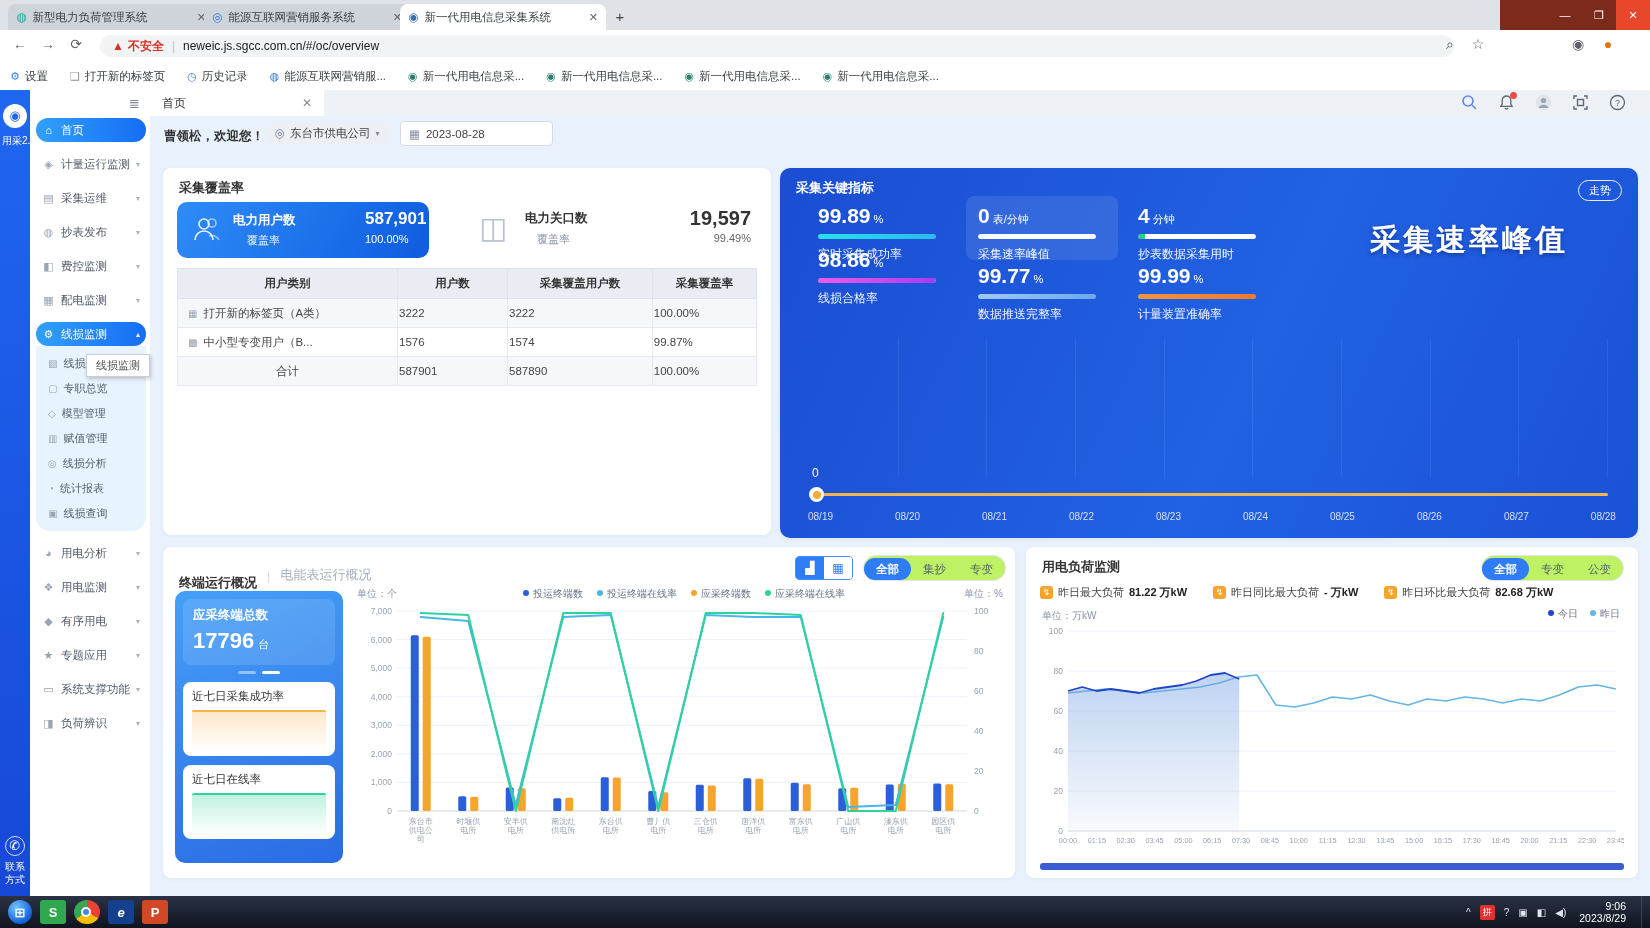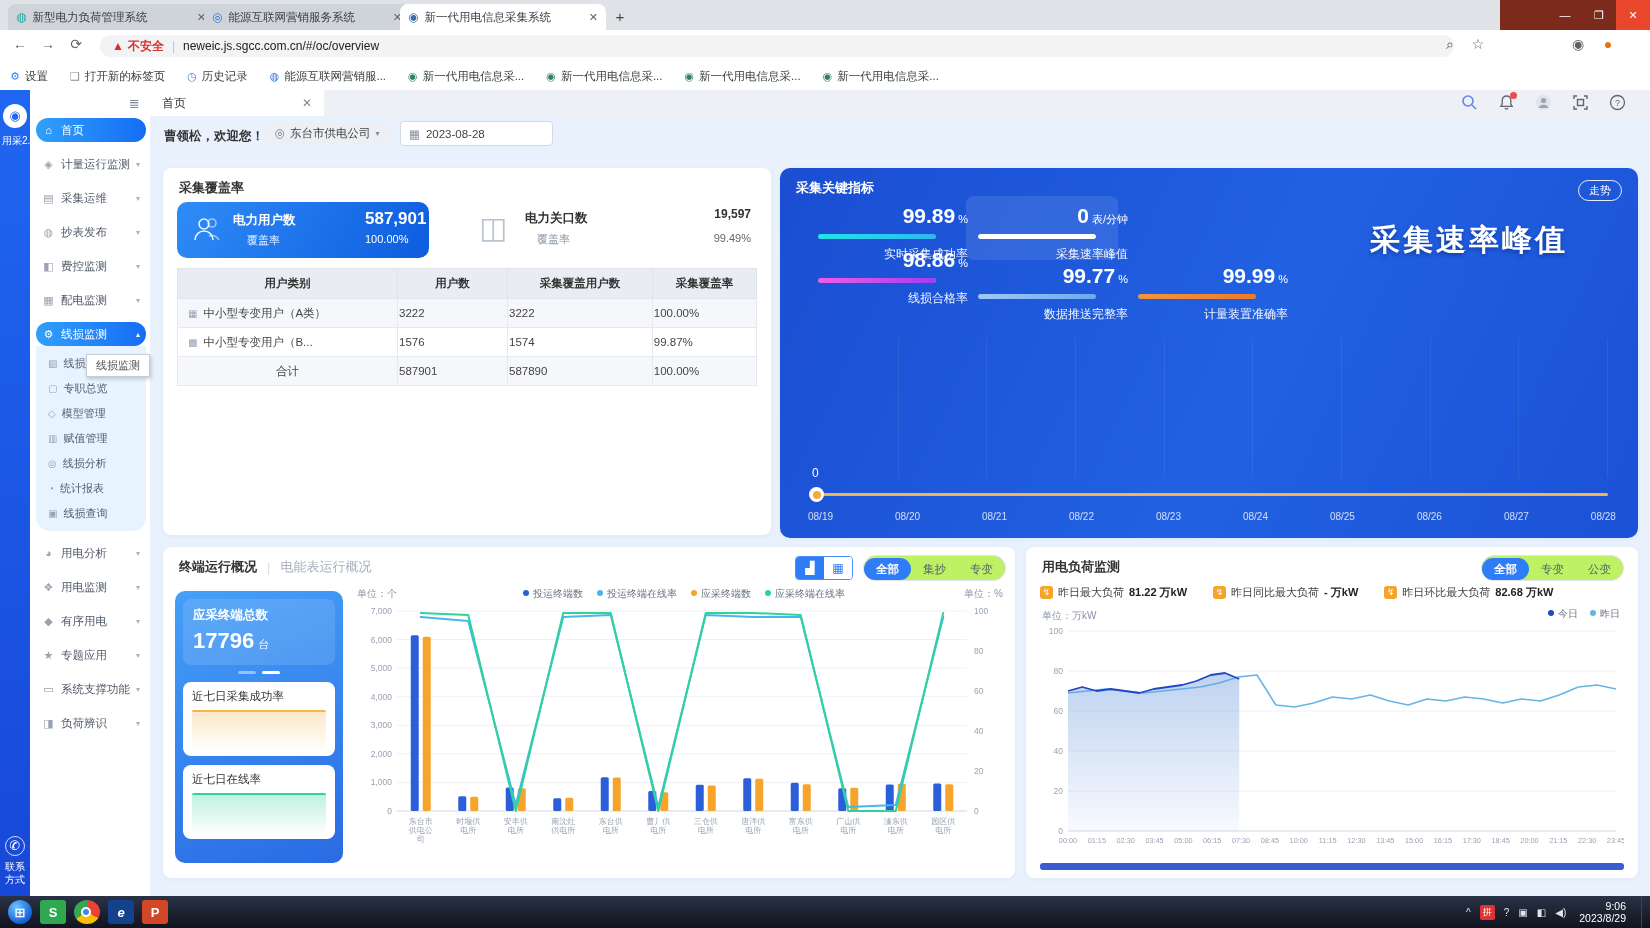--- a/index.html
+++ b/index.html
@@ -79,31 +79,31 @@
   #covcard1 .pic{position:absolute;left:12px;top:10px;}
   #covcard1 .t1{position:absolute;left:56px;top:10px;font-size:12.5px;font-weight:bold;}
   #covcard1 .t2{position:absolute;left:70px;top:31px;font-size:11px;opacity:.9;}
   #covcard1 .v1{position:absolute;left:188px;top:7px;font-size:17px;font-weight:bold;width:70px;
     overflow:hidden;white-space:nowrap;}
   #covcard1 .v2{position:absolute;left:188px;top:31px;font-size:11px;width:70px;overflow:hidden;white-space:nowrap;}
   #covcard2{position:absolute;left:300px;top:34px;width:294px;height:56px;}
   #covcard2 .pic{position:absolute;left:16px;top:8px;color:#b9c2cf;}
   #covcard2 .t1{position:absolute;left:62px;top:8px;font-size:12.5px;font-weight:bold;color:#333;}
   #covcard2 .t2{position:absolute;left:74px;top:30px;font-size:11px;color:#8a94a6;}
-  #covcard2 .v1{position:absolute;right:6px;top:5px;font-size:12px;font-weight:bold;color:#333;}
+  #covcard2 .v1{position:absolute;right:6px;top:5px;font-size:20px;font-weight:bold;color:#333;}
   #covcard2 .v2{position:absolute;right:6px;top:30px;font-size:11px;color:#666;}
   #covtable{position:absolute;left:14px;top:100px;width:580px;border-collapse:collapse;font-size:11.5px;}
   #covtable th{background:#e9ecf2;color:#333;font-weight:bold;height:27px;border:1px solid #dfe3ea;}
   #covtable td{height:26px;border:1px solid #e6eaf0;color:#444;}
   #covtable tr:nth-child(even) td{background:#f5f7fa;}
   #covtable td.cat{text-align:left;padding-left:10px;}
   #covtable .rowic{color:#9aa3b2;font-size:10px;margin-right:6px;}
   
   #p-kpi{left:630px;top:78px;width:858px;height:370px;background:linear-gradient(115deg,#1b4ed2,#2161e2 55%,#1b51d6);
-    border-radius:10px;color:#fff;text-align:right;}
+    border-radius:10px;color:#fff;}
   #p-kpi .ptitle{color:#fff;}
   #trendbtn{position:absolute;right:16px;top:12px;border:1px solid rgba(255,255,255,.9);
     border-radius:11px;font-size:11px;padding:2px 10px;}
   .kmetric{position:absolute;width:150px;}
   .kmetric .kv{font-size:21px;font-weight:bold;}
   .kmetric .ku{font-size:11px;font-weight:normal;margin-left:3px;}
   .kbar{margin-top:6px;width:118px;height:5px;border-radius:3px;background:rgba(255,255,255,.28);overflow:hidden;}
   .kbar div{height:5px;border-radius:3px;}
   .klabel{margin-top:7px;font-size:12px;opacity:.95;}
   #khl{position:absolute;left:186px;top:28px;width:152px;height:64px;background:rgba(255,255,255,.10);
@@ -114,21 +114,21 @@
   #kgrid div{flex:1;border-right:1px solid rgba(255,255,255,.07);}
   #kline{position:absolute;left:36px;right:30px;bottom:42px;height:3px;background:#f3b64f;border-radius:2px;}
   #kdot{position:absolute;left:29px;bottom:36px;width:15px;height:15px;border-radius:50%;background:#fff;}
   #kdot i{position:absolute;left:3.5px;top:3.5px;width:8px;height:8px;border-radius:50%;background:#f3a93c;}
   #kzero{position:absolute;left:32px;bottom:58px;font-size:12px;}
   #kdates{position:absolute;left:28px;right:22px;bottom:16px;display:flex;justify-content:space-between;
     font-size:10px;color:rgba(255,255,255,.8);}
   
   #p-term{left:13px;top:457px;width:852px;height:331px;}
   #termtabs{position:absolute;left:16px;top:11px;font-size:13px;display:flex;gap:10px;align-items:center;}
-  #termtabs .on{font-weight:bold;color:#333;}
+  #termtabs .on{font-weight:bold;color:#333;margin-top:16px;}
   #termtabs .off{color:#a8b0bd;}
   #termtabs .div{color:#d8dde5;}
   #viewtoggle{position:absolute;left:632px;top:9px;width:56px;height:22px;border:1px solid #4a8df5;
     border-radius:4px;display:flex;overflow:hidden;}
   #viewtoggle span{flex:1;text-align:center;font-size:12px;line-height:22px;}
   #viewtoggle .on{background:#2f7df6;color:#fff;}
   #viewtoggle .off{color:#2f7df6;background:#fff;}
   .pillgroup{position:absolute;height:24px;border:1px solid #dfe3ea;border-radius:13px;background:#bef264;
     display:flex;align-items:flex-end;font-size:11.5px;color:#56606e;}
   .pillgroup span{padding:0 12px;line-height:22px;}
@@ -458,21 +458,21 @@
     </div>
     <table id="covtable">
       <tbody>
           <tr>
         <th style="width:38%">用户类别</th>
         <th style="width:19%">用户数</th>
         <th style="width:25%">采集覆盖用户数</th>
         <th style="width:18%">采集覆盖率</th>
       </tr>
       <tr>
-        <td class="cat"><span class="rowic">▦</span><span>中小型专变用户（A类）</span></td>
+        <td class="cat"><span class="rowic">▦</span><span>打开新的标签页（A类）</span></td>
         <td>3222</td>
             <td>3222</td>
             <td>100.00%</td>
       </tr>
       <tr>
         <td class="cat"><span class="rowic">▩</span><span>中小型专变用户（B...</span></td>
         <td>1576</td>
             <td>1574</td>
             <td>99.87%</td>
       </tr>
@@ -496,20 +496,27 @@
           <div style="background: linear-gradient(90deg, rgb(37, 226, 232), rgb(47, 184, 240)); width: 99.89%;"></div>
         </div>
       <div class="klabel">实时采集成功率</div>
     </div>
     <div class="kmetric" style="left:198px;top:36px">
       <div class="kv"><span>0</span><span class="ku">表/分钟</span></div>
       <div class="kbar">
           <div style="background: rgb(255, 255, 255); width: 100%;"></div>
         </div>
       <div class="klabel">采集速率峰值</div>
+    </div>
+    <div class="kmetric" style="left:358px;top:36px">
+      <div class="kv"><span>4</span><span class="ku">分钟</span></div>
+      <div class="kbar">
+          <div style="background: linear-gradient(90deg, rgb(47, 208, 127) 0px, rgb(47, 208, 127) 6%, rgb(255, 255, 255) 6%); width: 100%;"></div>
+        </div>
+      <div class="klabel">抄表数据采集用时</div>
     </div>
     <div class="kmetric" style="left:38px;top:80px">
       <div class="kv"><span>98.86</span><span class="ku">%</span></div>
       <div class="kbar">
           <div style="background: linear-gradient(90deg, rgb(240, 92, 232), rgb(164, 60, 240)); width: 98.86%;"></div>
         </div>
       <div class="klabel">线损合格率</div>
     </div>
     <div class="kmetric" style="left:198px;top:96px">
       <div class="kv"><span>99.77</span><span class="ku">%</span></div>

